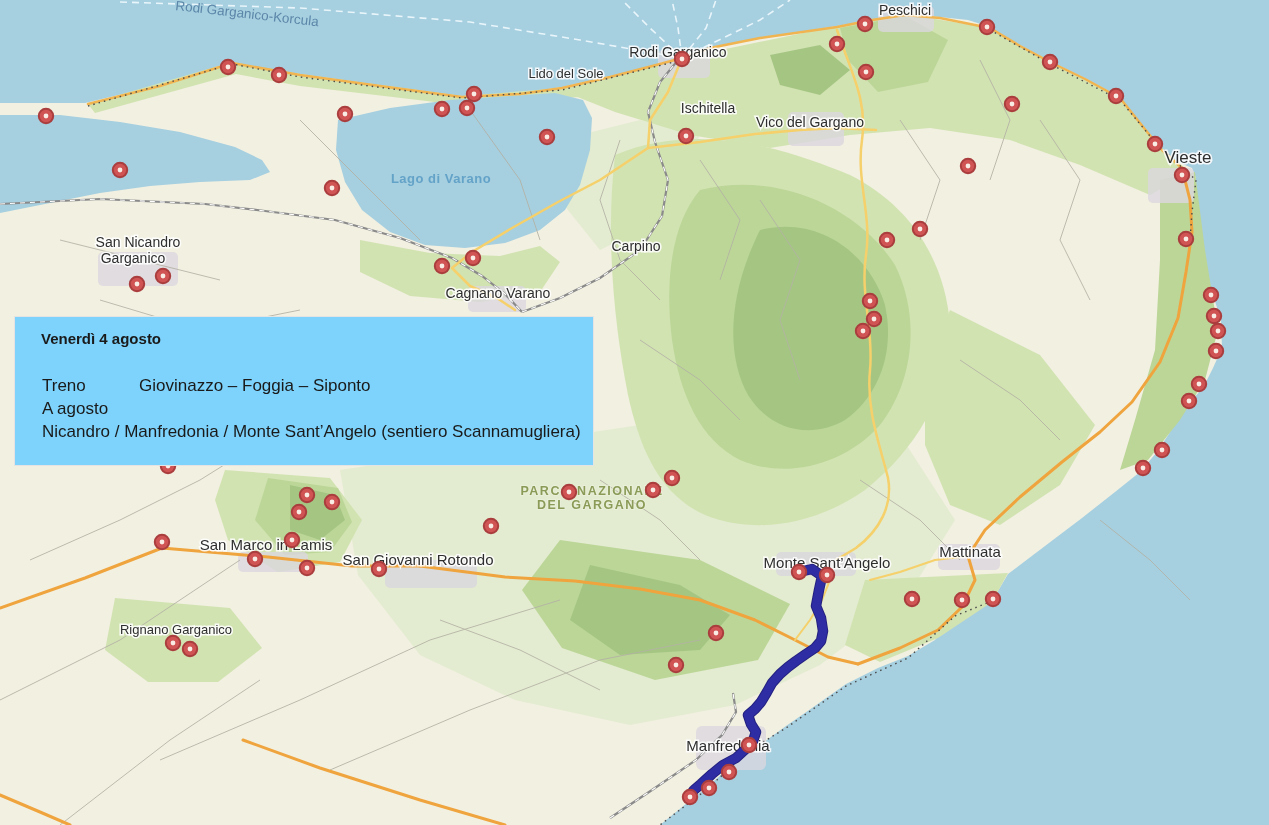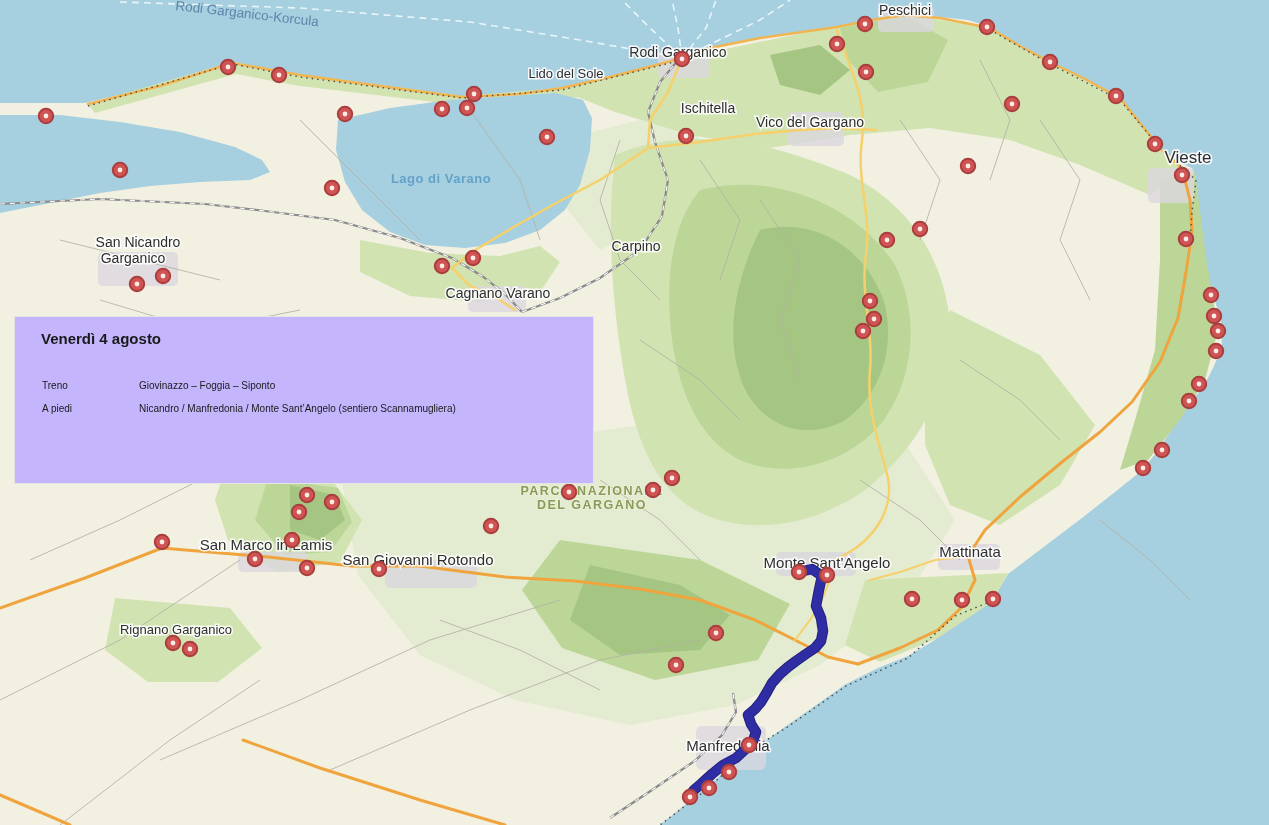--- a/index.html
+++ b/index.html
@@ -2,23 +2,23 @@
 <html><head>
 <meta charset="utf-8">
 <style>
   html,body{margin:0;padding:0;background:#a6cfe0;}
   .viewport{position:relative;width:1269px;height:825px;overflow:hidden;font-family:"Liberation Sans",sans-serif;}
   svg{display:block;}
   .town-label{fill:#2e2e2e;paint-order:stroke;stroke:#ffffff;stroke-width:3.2px;stroke-opacity:.85;font-family:"Liberation Sans",sans-serif;}
   .park-label{fill:#8a9b57;font-weight:bold;letter-spacing:1.5px;paint-order:stroke;stroke:#eef2df;stroke-width:2px;stroke-opacity:.6;}
   .lake-label{fill:#64a3c8;font-weight:bold;letter-spacing:.5px;}
   .ferry-label{fill:#5b86a8;}
-  .infobox{position:absolute;left:14px;top:316px;width:580px;height:168px;background:#c4b5fd;border:1px solid #e4e4e4;box-sizing:border-box;color:#1a1a1a;}
+  .infobox{position:absolute;left:14px;top:316px;width:580px;height:150px;background:#7dd3fc;border:1px solid #e4e4e4;box-sizing:border-box;color:#1a1a1a;}
   .infobox-title{font-size:15px;font-weight:bold;margin:13px 0 0 26px;}
-  .infobox-rows{margin:27px 0 0 27px;font-size:10px;line-height:23px;}
+  .infobox-rows{margin:27px 0 0 27px;font-size:17px;line-height:23px;}
   .infobox .lbl{display:inline-block;width:97px;vertical-align:top;}
   .infobox .val{display:inline-block;}
 </style>
 </head>
 <body>
 
 <div class="viewport">
 <svg width="1269" height="825" viewBox="0 0 1269 825">
 
   <rect x="0" y="0" width="1269" height="825" fill="#a6cfe0"></rect>
@@ -447,17 +447,17 @@
       </g>
 </svg>
 
 <div class="infobox">
   <div class="infobox-title">Venerdì 4 agosto</div>
   <div class="infobox-rows">
     <div class="row">
       <span class="lbl">Treno</span><span class="val">Giovinazzo – Foggia – Siponto</span>
     </div>
     <div class="row">
-      <span class="lbl">A piedi</span><span class="val">Nicandro / Manfredonia / Monte Sant’Angelo (sentiero Scannamugliera)</span>
+      <span class="lbl">A agosto</span><span class="val">Nicandro / Manfredonia / Monte Sant’Angelo (sentiero Scannamugliera)</span>
     </div>
   </div>
 </div>
 </div>
 
 </body></html>

